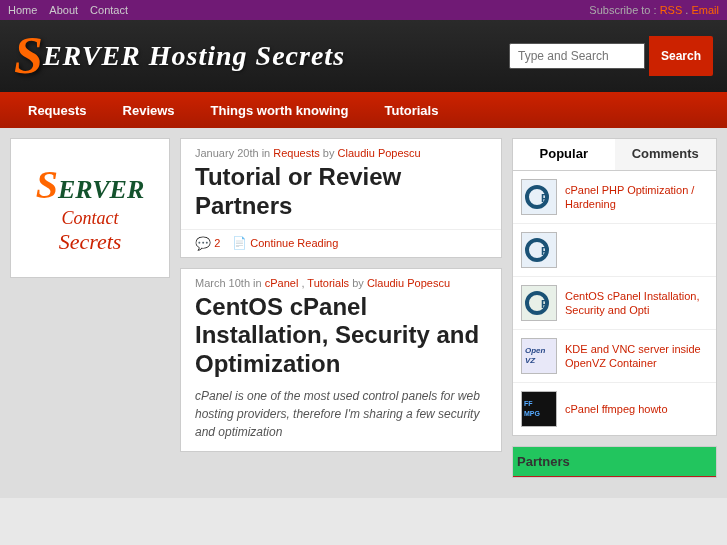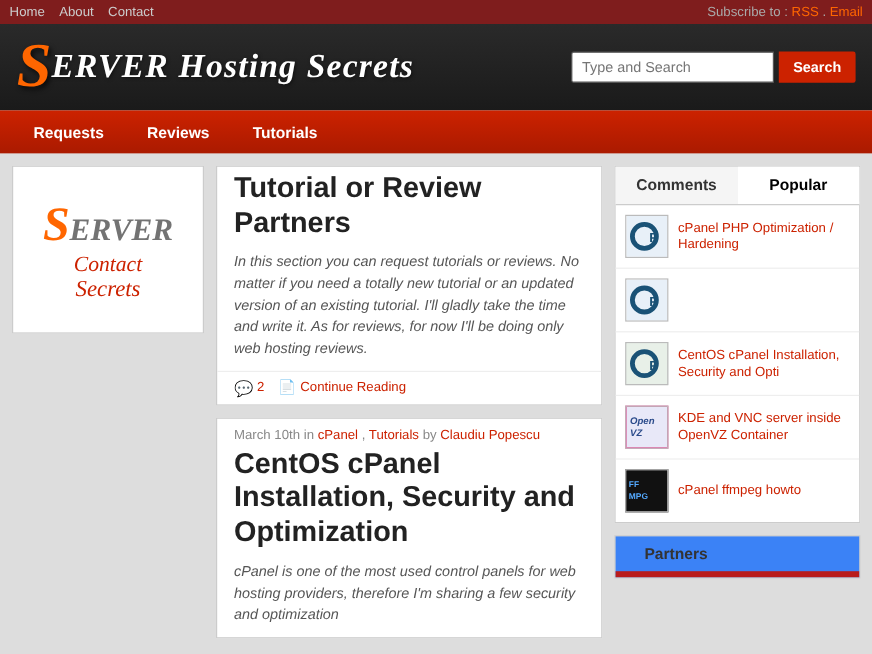--- a/index.html
+++ b/index.html
@@ -1,20 +1,20 @@
 <!DOCTYPE html>
 <html><head>
   <meta charset="utf-8">
   <style>
     * { margin: 0; padding: 0; box-sizing: border-box; }
     body { font-family: Arial, sans-serif; font-size: 13px; background: #e8e8e8; color: #333; width: 727px; }
 
     
     #top-bar {
-      background: #7f1d1d;
+      background: #701a75;
       height: 20px;
       display: flex;
       align-items: center;
       padding: 0 8px;
       justify-content: space-between;
     }
     #top-nav { display: flex; gap: 12px; }
     #top-nav a { color: #ccc; font-size: 11px; text-decoration: none; }
     #subscribe-area { font-size: 11px; color: #aaa; }
     #subscribe-area a { color: #f60; text-decoration: none; }
@@ -49,35 +49,35 @@
       font-family: Georgia, serif;
       text-shadow: 1px 1px 3px rgba(0,0,0,0.5);
       letter-spacing: 1px;
     }
     #search-area {
       display: flex;
       align-items: center;
       gap: 4px;
     }
     #search-input {
-      width: 169px;
+      width: 136px;
       height: 26px;
       padding: 3px 8px;
       border: 1px solid #555;
       background: #fff;
       color: #888;
       font-size: 12px;
       border-radius: 2px 0 0 2px;
     }
     #search-button {
       background: #cc2200;
       color: #fff;
       border: none;
       padding: 5px 12px;
-      height: 26px;
+      height: 40px;
       font-size: 12px;
       font-weight: bold;
       cursor: pointer;
       border-radius: 0 2px 2px 0;
     }
 
     
     #nav {
       background: linear-gradient(to bottom, #cc2200, #aa1a00);
       display: flex;
@@ -133,21 +133,21 @@
       font-family: Georgia, serif;
     }
     .left-logo-hosting {
       font-size: 18px;
       font-style: italic;
       color: #cc2200;
       font-family: Georgia, serif;
       display: block;
     }
     .left-logo-secrets {
-      font-size: 19px;
+      font-size: 22px;
       font-style: italic;
       color: #cc2200;
       font-family: Georgia, serif;
       display: block;
     }
 
     
     #content-area {
       flex: 1;
       min-width: 0;
@@ -235,23 +235,23 @@
       border: 1px solid #bbb;
       display: flex;
       align-items: center;
       justify-content: center;
       font-size: 9px;
       overflow: hidden;
     }
     .popular-link { font-size: 11px; color: #cc2200; text-decoration: none; line-height: 1.3; }
 
     .partners-title {
-      background: #3b82f6;
-      border-bottom: 5px solid #b91c1c;
-      padding: 7px 24px;
+      background: #22c55e;
+      border-bottom: 1px solid #b91c1c;
+      padding: 7px 4px;
       font-size: 13px;
       font-weight: bold;
     }
 
     
     .thumb-cpanel {
       background: linear-gradient(135deg, #fff 0%, #e0e8f0 100%);
       color: #1a5276;
       font-weight: bold;
       font-size: 8px;
@@ -300,42 +300,49 @@
   </div>
   <div id="search-area">
     <input id="search-input" type="text" placeholder="Type and Search" style="">
     <button id="search-button">Search</button>
   </div>
 </div>
 
 <nav id="nav">
   <a class="nav-item" href="#">Requests</a>
   <a class="nav-item" href="#">Reviews</a>
+  <a class="nav-item" href="#">Things worth knowing</a>
   <a class="nav-item" href="#">Tutorials</a>
 </nav>
 
 <div id="main-wrapper">
 
   <div id="left-sidebar">
     <div class="left-logo-box">
       <div class="left-logo-text">
         <span class="left-logo-s">
-          <span style="color:#f60;font-size:40px;font-weight:bold;font-style:italic;font-family:Georgia,serif;">S</span><span style="color:#737373;font-size:26px;font-weight:bold;font-style:italic;font-family:Georgia,serif;">ERVER</span>
+          <span style="color:#f60;font-size:40px;font-weight:bold;font-style:italic;font-family:Georgia,serif;">S</span><span style="color:#14532d;font-size:26px;font-weight:bold;font-style:italic;font-family:Georgia,serif;">ERVER</span>
         </span>
         <span class="left-logo-hosting">Contact</span>
         <span class="left-logo-secrets">Secrets</span>
       </div>
     </div>
   </div>
 
   <div id="content-area">
 
     <div class="post-card">
+      <div class="post-meta">
+        <span>January 20th</span>
+        <span> in </span>
+        <a href="#">Requests</a>
+        <span> by </span>
+        <a href="#">Claudiu Popescu</a>
+      </div>
       <div class="post-title">Tutorial or Review Partners</div>
-      <div class="post-excerpt">In this section you can request tutorials or reviews. No matter if you need a totally new tutorial or an updated version of an existing tutorial. I'll gladly take the time and write it. As for reviews, for now I'll be doing only web hosting reviews.</div>
       <div class="post-footer">
         <span class="comment-count">
           <span style="font-size:13px;">💬</span>
           <a href="#" style="color:#cc2200;text-decoration:none;">2</a>
         </span>
         <a class="continue-reading" href="#">
           <span style="font-size:12px;">📄</span>
           <span>Continue Reading</span>
         </a>
       </div>
@@ -354,22 +361,22 @@
       <div class="post-title">CentOS cPanel Installation, Security and Optimization</div>
       <div class="post-excerpt">cPanel is one of the most used control panels for web hosting providers, therefore I'm sharing a few security and optimization</div>
     </div>
 
   </div>
 
   <div id="right-sidebar">
 
     <div class="sidebar-box">
       <div class="sidebar-tabs">
+        <div class="sidebar-tab active">Popular</div>
         <div class="sidebar-tab">Comments</div>
-        <div class="sidebar-tab active">Popular</div>
       </div>
 
       <div class="popular-item">
         <div class="popular-thumb thumb-cpanel">
           <svg width="34" height="34" viewBox="0 0 34 34">
             <rect width="34" height="34" fill="#e8f0f8"></rect>
             <circle cx="15" cy="17" r="10" fill="none" stroke="#1a5276" stroke-width="4"></circle>
             <text x="19" y="22" font-size="11" font-weight="bold" fill="#1a5276" font-family="Arial">P</text>
           </svg>
         </div>

